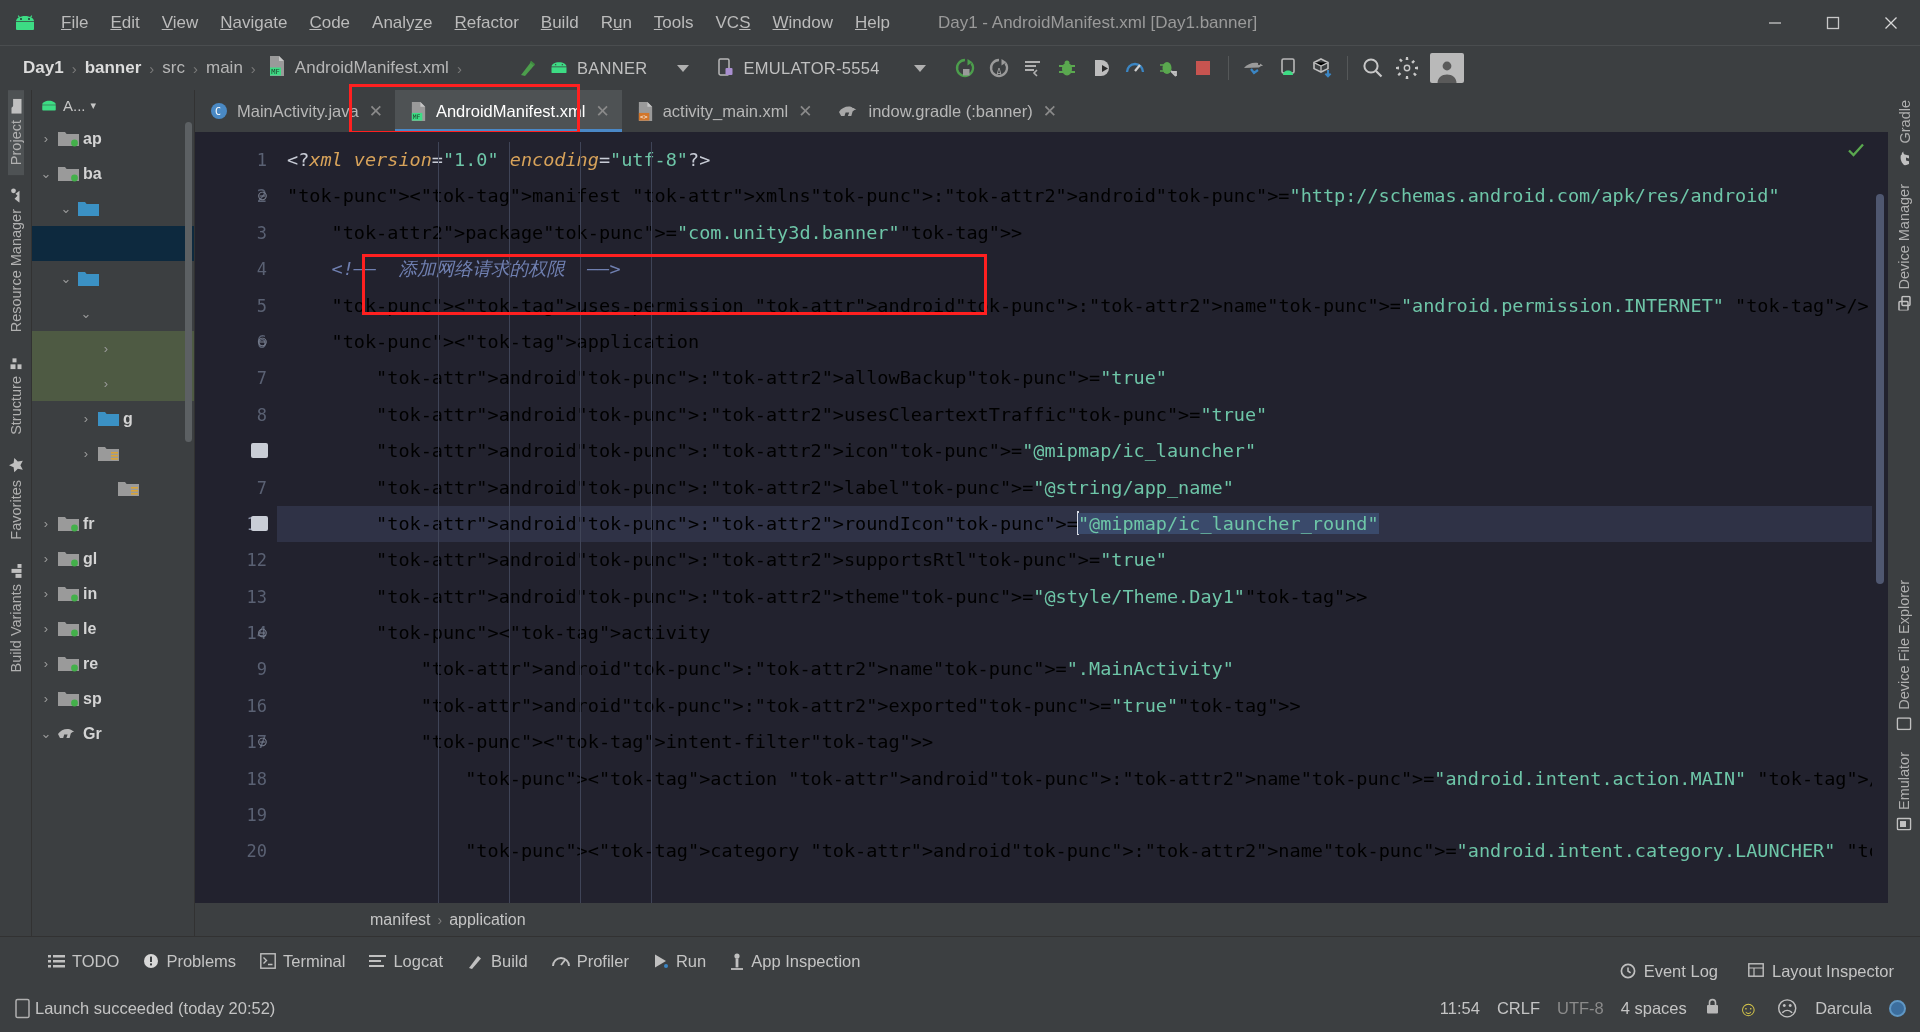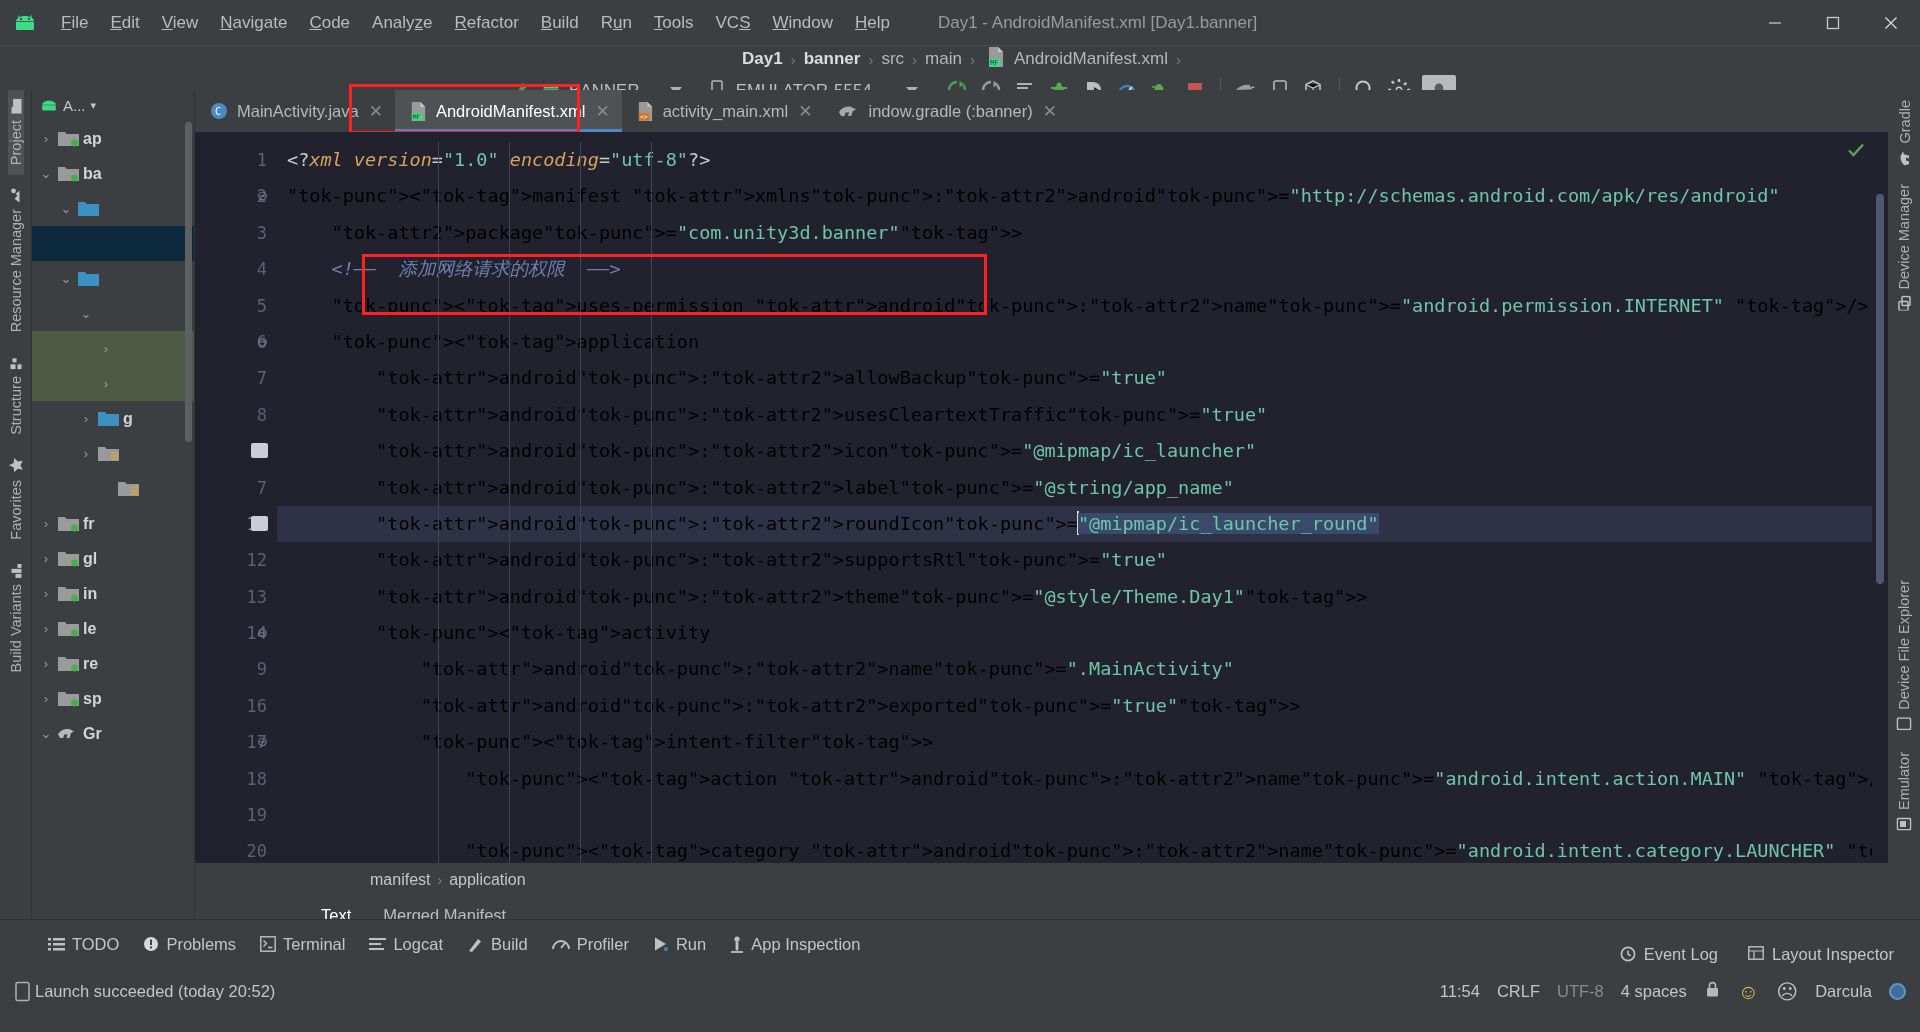--- a/index.html
+++ b/index.html
@@ -35,24 +35,23 @@
   }
   .win-btn {
     width: 58px; height: 45px; display: flex;
     align-items: center; justify-content: center;
     color: #c8c8c8; font-size: 19px;
   }
 
   
   #navbar {
     height: 45px; background: #3c3f41;
-    display: flex; align-items: center; padding-left: 5px;
+    display: flex; align-items: center; padding-left: 20px;
     border-top: 1px solid #4a4d4f;
     position: relative;
-    flex-direction: column;
   }
   .crumb { color: #b6b6b6; font-size: 17px; padding: 0 3px; white-space: nowrap; }
   .crumb.bold { color: #dcdcdc; font-weight: bold; }
   .crumb-sep { color: #7a7a7a; font-size: 15px; padding: 0 5px; }
   #mf-crumb-icon { margin: 0 5px 0 6px; }
 
   #toolbar-right {
     display: flex; align-items: center; margin-left: 44px; gap: 0px;
   }
   .tb-btn {
@@ -218,21 +217,21 @@
     color: #bdbdbd; font-size: 16.5px; position: relative;
   }
   .sub-tab.active { color: #ffffff; }
   .sub-tab.active::after {
     content:''; position:absolute; left:6px; right:6px; bottom:0;
     height:3px; background:#4a88c7;
   }
 
   
   #bottom {
-    position: absolute; left: 0; right: 0; bottom: 0; height: 113px;
+    position: absolute; left: 0; right: 0; bottom: 0; height: 96px;
     background: #3c3f41; border-top: 1px solid #323232;
   }
   #tool-row {
     height: 48px; display: flex; align-items: center;
     padding-left: 36px; position: relative;
   }
   .tw-btn {
     display: flex; align-items: center; gap: 7px;
     color: #c4c4c4; font-size: 16.5px; padding: 5px 12px; white-space: nowrap;
   }
@@ -785,24 +784,20 @@
       <div id="code-scroll">
           <div class="thumb"></div>
         </div>
     </div>
 
     <div id="code-crumbs">
         <span>manifest</span>
         <span class="sep">›</span>
         <span>application</span>
       </div>
-    <div id="sub-tabs">
-        <div class="sub-tab active">Text</div>
-        <div class="sub-tab">Merged Manifest</div>
-      </div>
   </div>
 
   <div class="vstrip" id="vstrip-right">
       <div class="vtool">
         <span class="vtool-ico"><svg width="17" height="13" viewBox="0 0 17 13">
             <path d="M0 7c2-3.5 6.5-5 10-4.2 1.6.4 3 1.4 4 2.6-1.4-.3-2.2.3-3 1.2L10 11H7l1-3H5l-.8 3H1.5z" fill="#c0c0c0"></path>
             <circle cx="11.5" cy="3.2" r=".8" fill="#3c3f41"></circle>
           </svg></span>
         <span>Gradle</span>
       </div>

